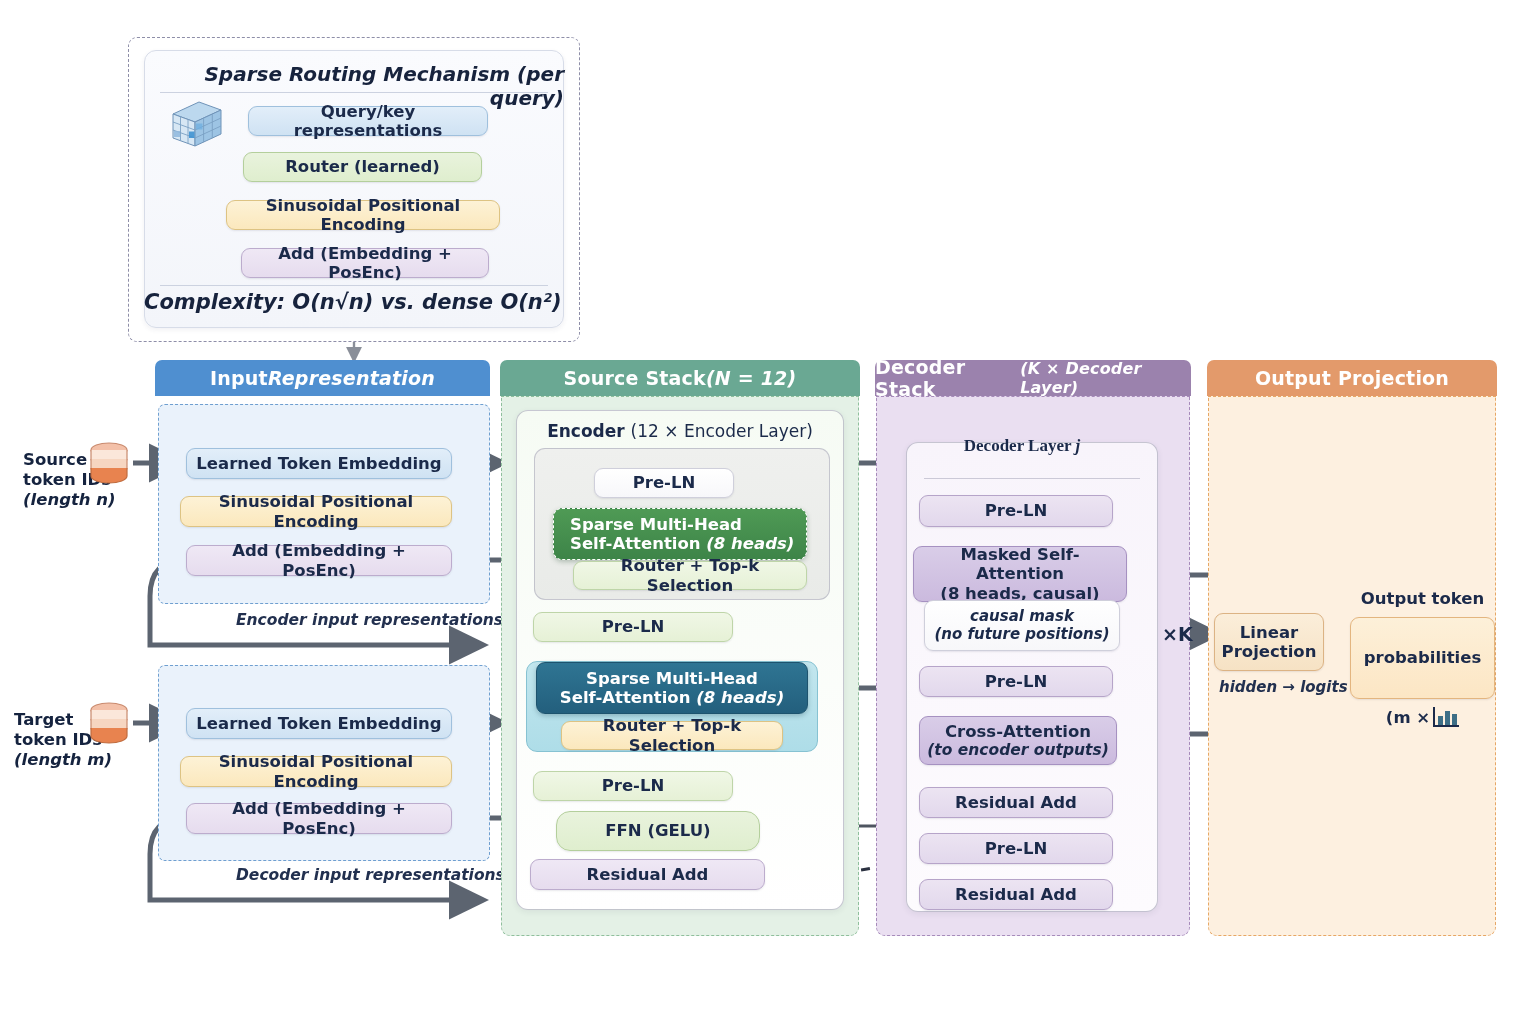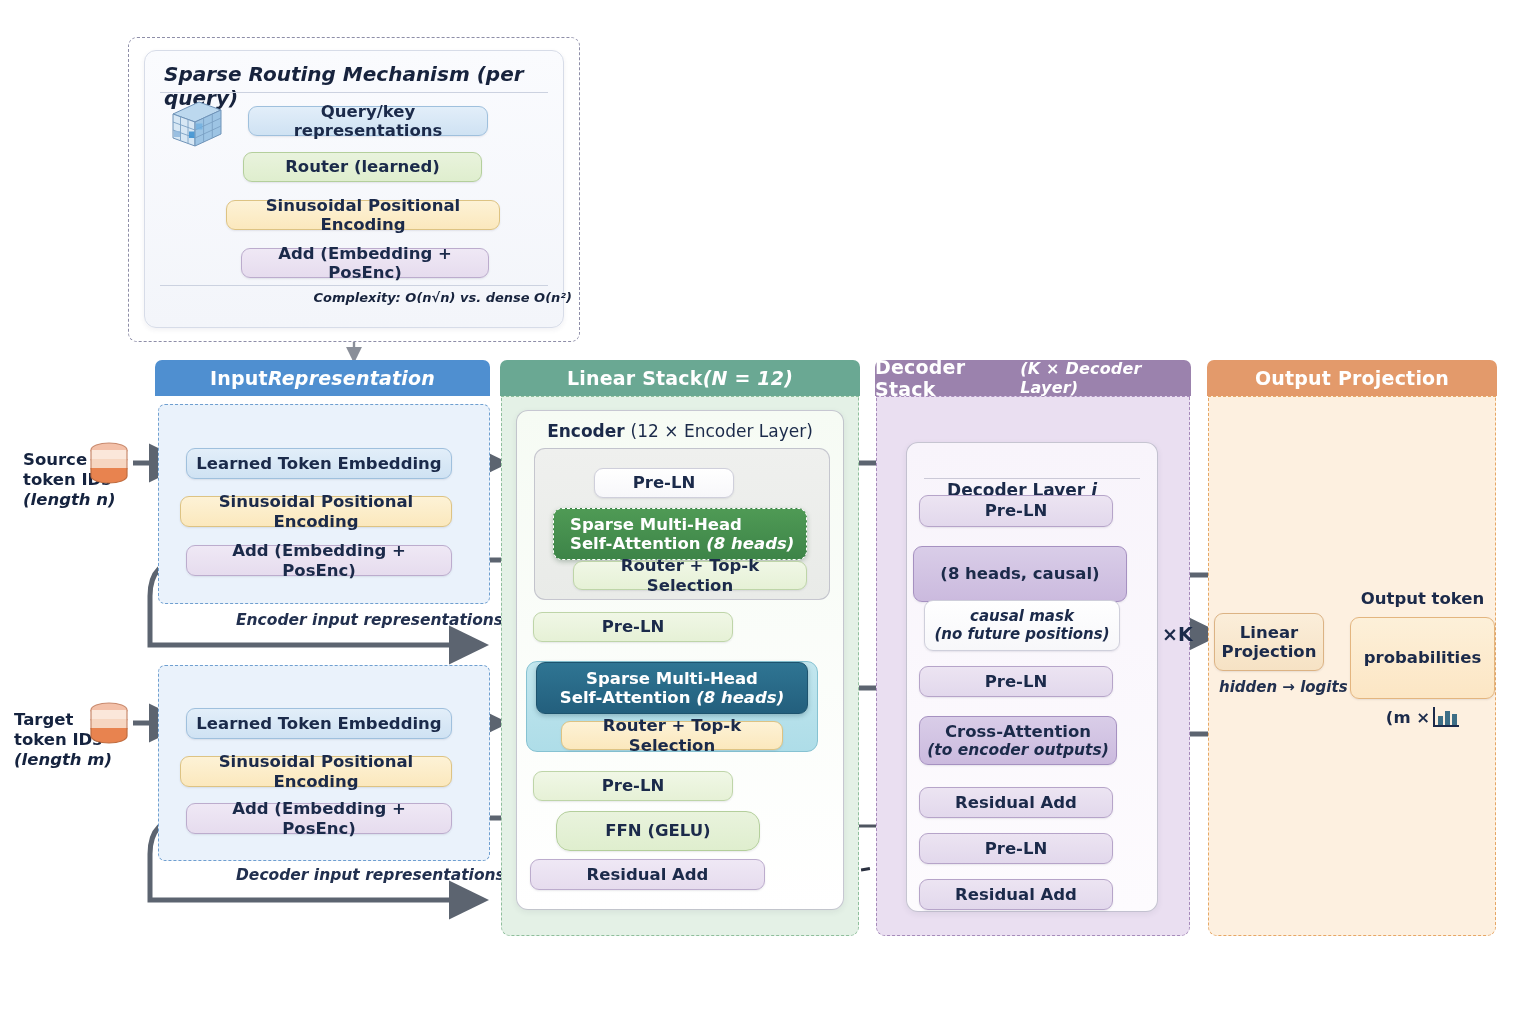--- a/index.html
+++ b/index.html
@@ -94,27 +94,27 @@
     position:absolute; left:128px; top:37px; width:452px; height:305px;
     border: 1.6px dashed #8e8ea8; border-radius: 9px;
   }
   #inset-inner {
     position:absolute; left:144px; top:50px; width:420px; height:278px;
     background: linear-gradient(180deg,#fafbfe,#f3f5fa);
     border: 1.3px solid #d7dce8; border-radius: 12px;
     box-shadow: 0 2px 5px rgba(60,60,100,.07);
   }
   #inset-title {
-    position:absolute; left:144px; top:62px; width:420px; text-align:left;
+    position:absolute; left:144px; top:62px; width:420px; text-align:right;
     font-size:20px; font-style:italic; font-weight:700; color:#17233d;padding-left:20px;
   }
   .inset-rule { position:absolute; height:1px; background:#ccd2e0; }
   #inset-complexity {
-    position:absolute; left:144px; top:290px; width:428px; text-align:right;
-    font-size:13px; font-style:italic; font-weight:700; color:#17233d;
+    position:absolute; left:144px; top:290px; width:428px; text-align:left;
+    font-size:21px; font-style:italic; font-weight:700; color:#17233d;
   }
 
   
   .cube { position:absolute; }
   
   .db { position:absolute; }
 
   .xk {
     position:absolute; font-size:19px; font-weight:800; color:#1b2a4a;
   }
@@ -289,21 +289,21 @@
     <path d="M7,19 v9 a18,7 0 0 0 36,0 v-9" fill="#f6d6c1" stroke="#c98a6e" stroke-width="1.2"></path>
     <path d="M7,28 v8 a18,7 0 0 0 36,0 v-8" fill="#e8834f" stroke="#c06c3f" stroke-width="1.2"></path>
   </svg>
 
   <div class="node n-blue" style="left:186px; top:708px; width:266px; height:31px;">Learned Token Embedding</div>
   <div class="node n-yellow" style="left:180px; top:756px; width:272px; height:31px;">Sinusoidal Positional Encoding</div>
   <div class="node n-lilac" style="left:186px; top:803px; width:266px; height:31px;">Add (Embedding + PosEnc)</div>
   <div class="note" style="left:236px; top:866px;">Decoder input representations</div>
 
   <div class="col-header" style="left:500px; top:360px; width:360px; height:36px; background:#6aa893;">
-    <span>Linear Stack </span>
+    <span>Source Stack </span>
       <span class="ital">(N = 12)</span>
   </div>
   <div class="col-body" style="left:501px; top:396px; width:358px; height:540px; background:#e4f1e6; border:1.6px dashed #8fbf9c; border-radius:0 0 9px 9px;"></div>
 
   <div class="inner-card" style="left:516px; top:410px; width:328px; height:500px; background:linear-gradient(180deg,#f6fbf4,#ffffff);"></div>
   <div class="inner-title" style="left:516px; top:421px; width:328px;">
     <span>Encoder </span><span style="font-weight:500">(12 × Encoder Layer)</span>
   </div>
 
   <div class="sublayer" style="left:534px; top:448px; width:296px; height:152px; background:linear-gradient(180deg,#eff0ee,#e9ebe8);"></div>
@@ -331,28 +331,29 @@
   <div class="node n-green" style="left:556px; top:811px; width:204px; height:40px;border-radius:14px;">FFN (GELU)</div>
   <div class="node n-lilac" style="left:530px; top:859px; width:235px; height:31px;">Residual Add</div>
 
   <div class="col-header" style="left:875px; top:360px; width:316px; height:36px; background:#9b82ad;">
     <span>Decoder Stack </span>
       <span class="ital" style="font-size:16px">(K × Decoder Layer)</span>
   </div>
   <div class="col-body" style="left:876px; top:396px; width:314px; height:540px; background:#eadff1; border:1.6px dashed #a78bbb; border-radius:0 0 9px 9px;"></div>
 
   <div class="inner-card" style="left:906px; top:442px; width:252px; height:470px; background:linear-gradient(180deg,#f8f4fb,#fdfbfe);"></div>
-  <div class="inner-title" style="left:906px; top:480px; width:232px;">
+  <div class="inner-title" style="left:906px; top:436px; width:232px;font-family:Liberation Serif, serif;">
     <span>Decoder Layer </span><span class="ital">j</span>
   </div>
   <div class="inner-rule" style="left:924px; top:478px; width:216px;"></div>
 
   <div class="node n-purplepale" style="left:919px; top:495px; width:194px; height:32px;">Pre-LN</div>
 
   <div class="node n-purple" style="left:913px; top:546px; width:214px; height:56px; flex-direction:column; justify-content:center;">
+    <div>Masked Self-Attention</div>
     <div>(8 heads, causal)</div>
   </div>
   <div class="node n-white" style="left:924px; top:600px; width:196px; height:51px; flex-direction:column; justify-content:center; font-style:italic; font-size:15px;">
     <div>causal mask</div>
     <div>(no future positions)</div>
   </div>
 
   <div class="node n-purplepale" style="left:919px; top:666px; width:194px; height:31px;">Pre-LN</div>
 
   <div class="node n-purple" style="left:919px; top:716px; width:198px; height:49px; flex-direction:column; justify-content:center;">

